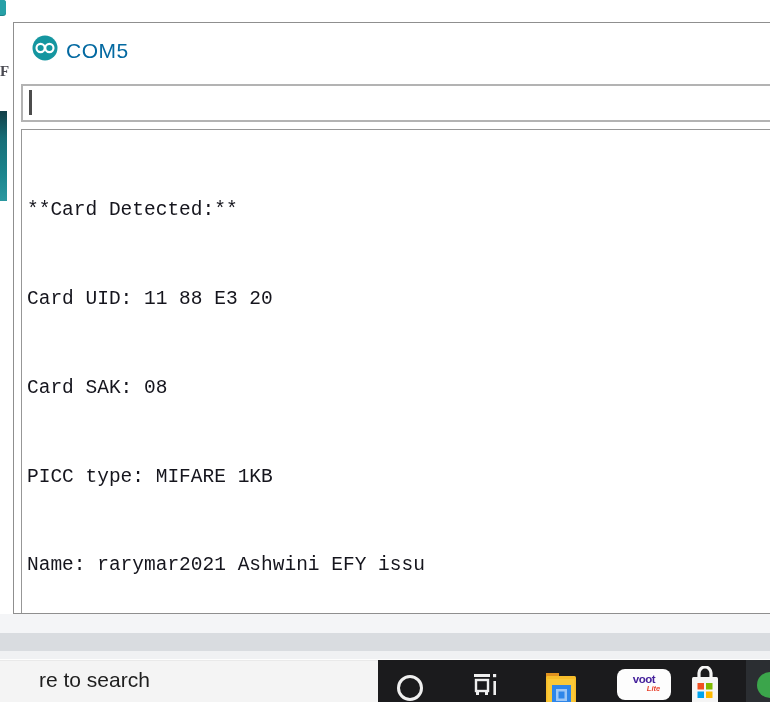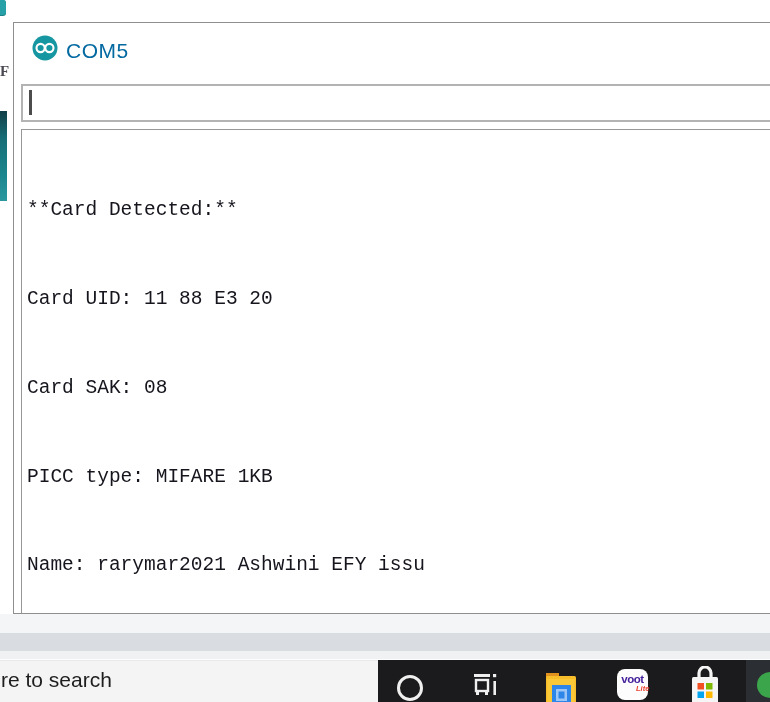--- a/index.html
+++ b/index.html
@@ -31,27 +31,27 @@
 
   
   .strip{position:absolute;left:0;width:770px;}
   #strip-1{top:614px;height:19px;background:#f4f5f7;}
   #strip-2{top:633px;height:18px;background:#d9dce0;}
   #strip-3{top:651px;height:8px;background:#f0f1f3;border-bottom:1px solid #fdfdfd;}
 
   
   #taskbar{position:absolute;left:0;top:660px;width:770px;height:42px;}
   #tb-search{position:absolute;left:0;top:0;width:378px;height:42px;background:#f4f4f4;border-top:1px solid #e9e9e9;}
-  #tb-search-text{position:absolute;left:1px;top:7px;font-size:21px;color:#1e1e1e;}
+  #tb-search-text{position:absolute;left:1px;top:7px;font-size:21px;color:#1e1e1e;padding-left:38px;}
   #tb-dark{position:absolute;left:378px;top:0;width:392px;height:42px;background:#1b1b1d;}
   .tb-icon{position:absolute;}
   #icon-cortana{left:19px;top:15px;width:20px;height:20px;border:3.5px solid #efefef;border-radius:50%;box-sizing:content-box;}
   #icon-taskview{left:93px;top:9px;}
   #icon-folder{left:166px;top:11px;}
-  #icon-voot{left:239px;top:9px;width:31px;height:31px;background:#fdfdfd;border-radius:8px;text-align:center;}
+  #icon-voot{left:239px;top:9px;width:54px;height:31px;background:#fdfdfd;border-radius:8px;text-align:center;}
   #voot-label{display:block;margin-top:5px;font-weight:bold;font-size:11.5px;letter-spacing:-0.5px;color:#45219b;line-height:11px;}
   #voot-sublabel{display:block;font-style:italic;font-weight:bold;font-size:7.5px;color:#e8432e;line-height:8px;margin-left:19px;}
   #icon-store{left:310px;top:6px;}
   #tb-active{position:absolute;left:368px;top:0;width:24px;height:42px;background:#2b2e32;}
   #icon-greenapp{left:379px;top:12px;width:26px;height:26px;background:#3ba54b;border-radius:50%;}
 </style>
 </head>
 <body>
 
 <div id="screen">

